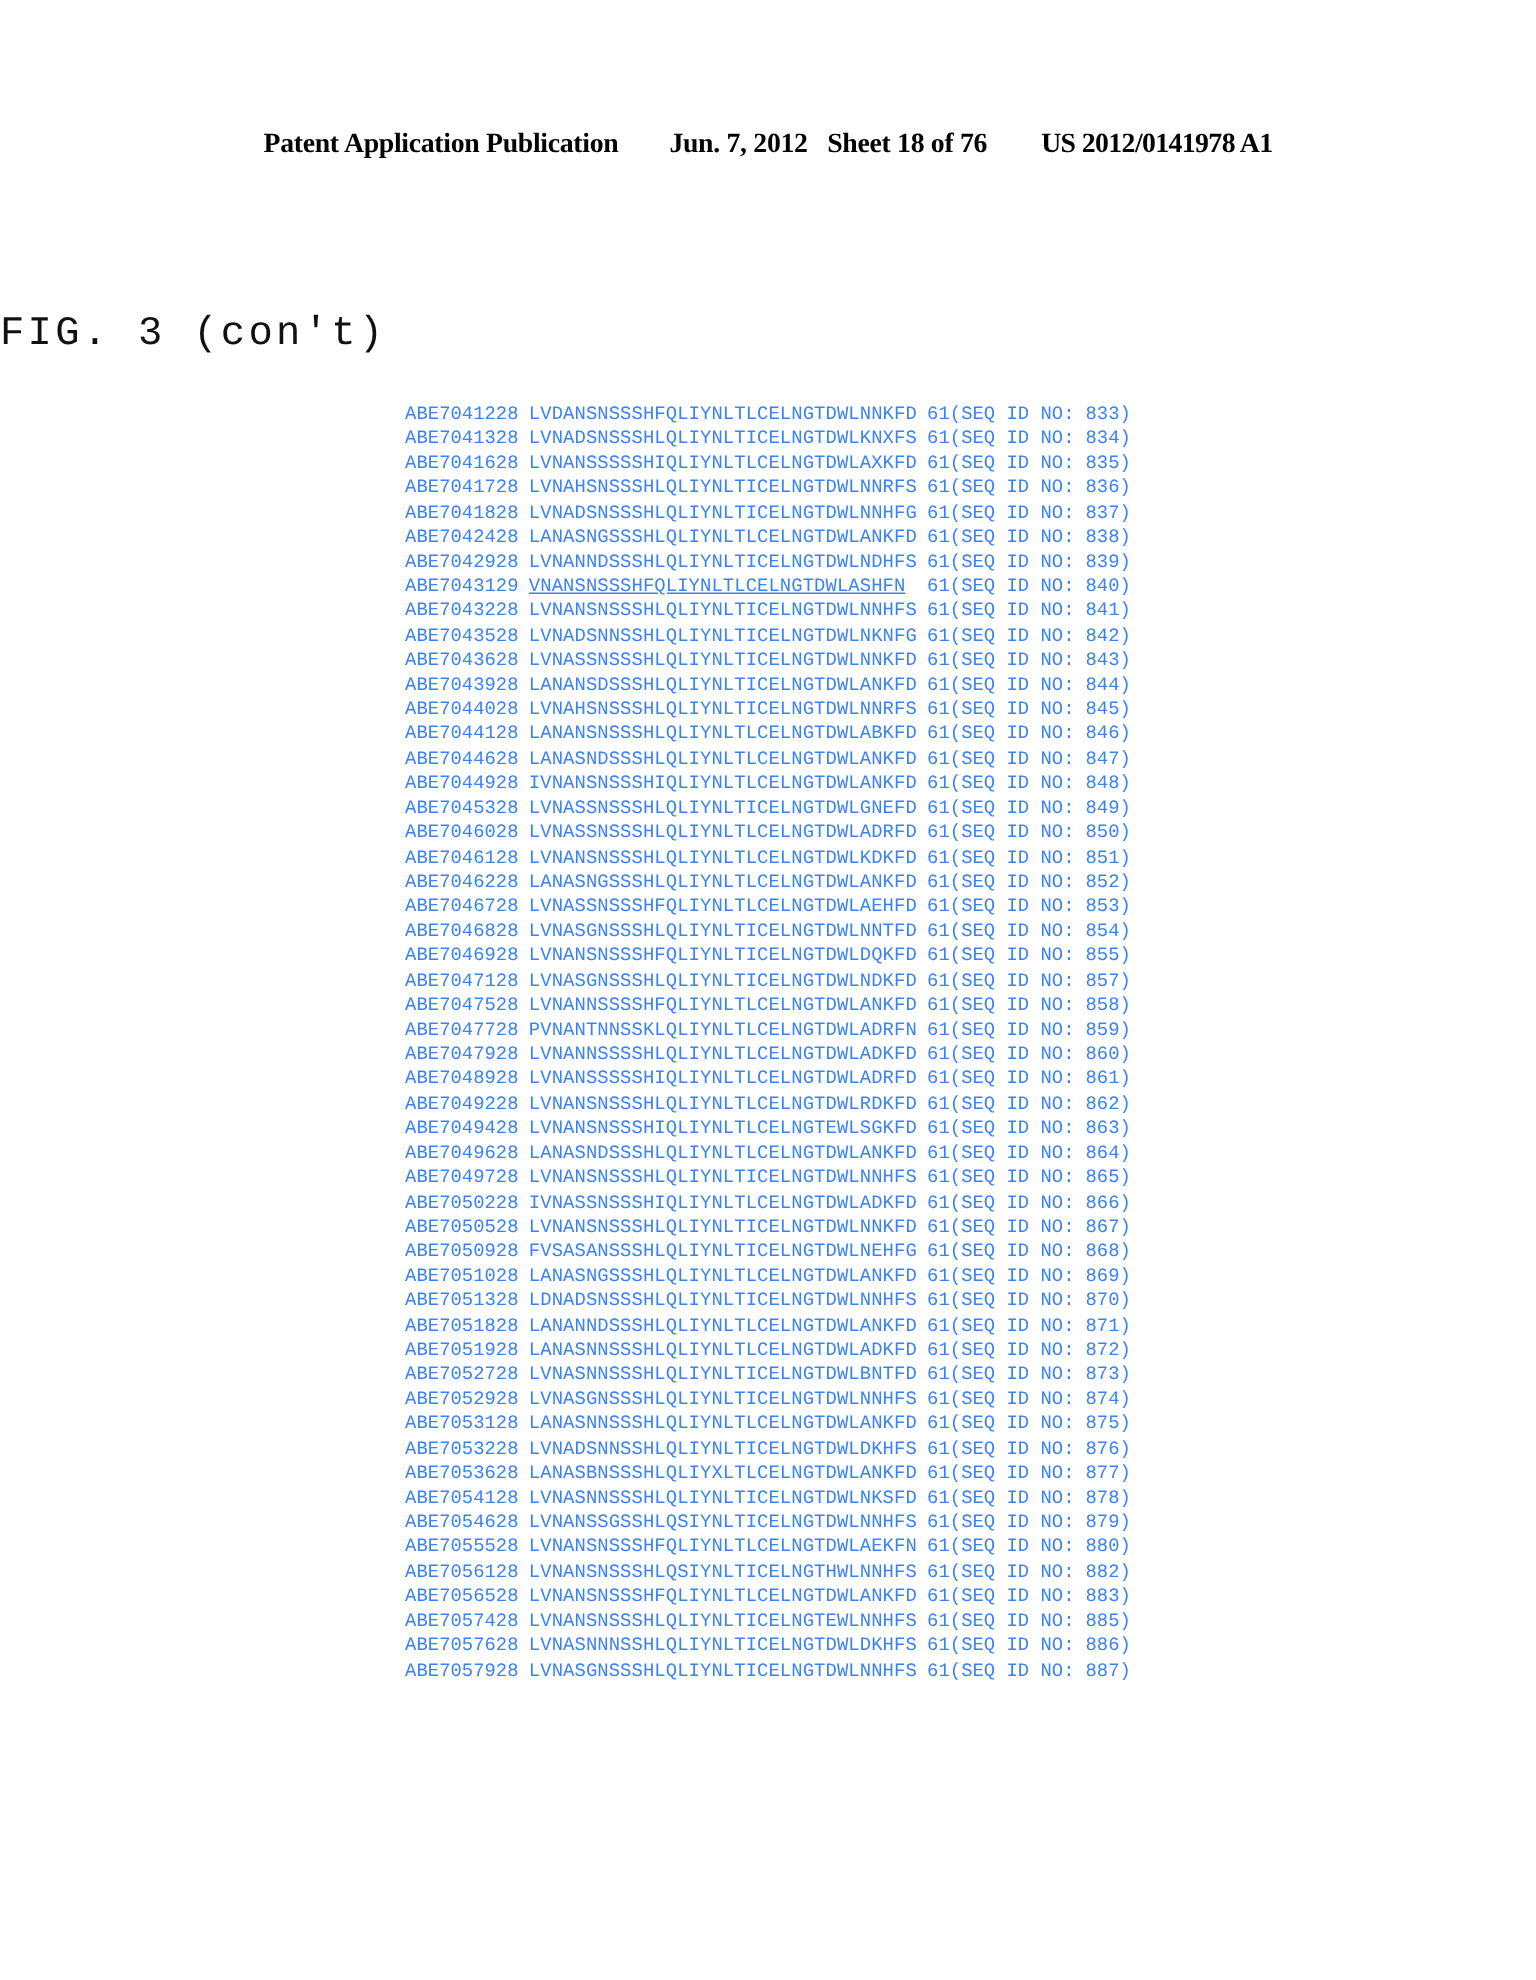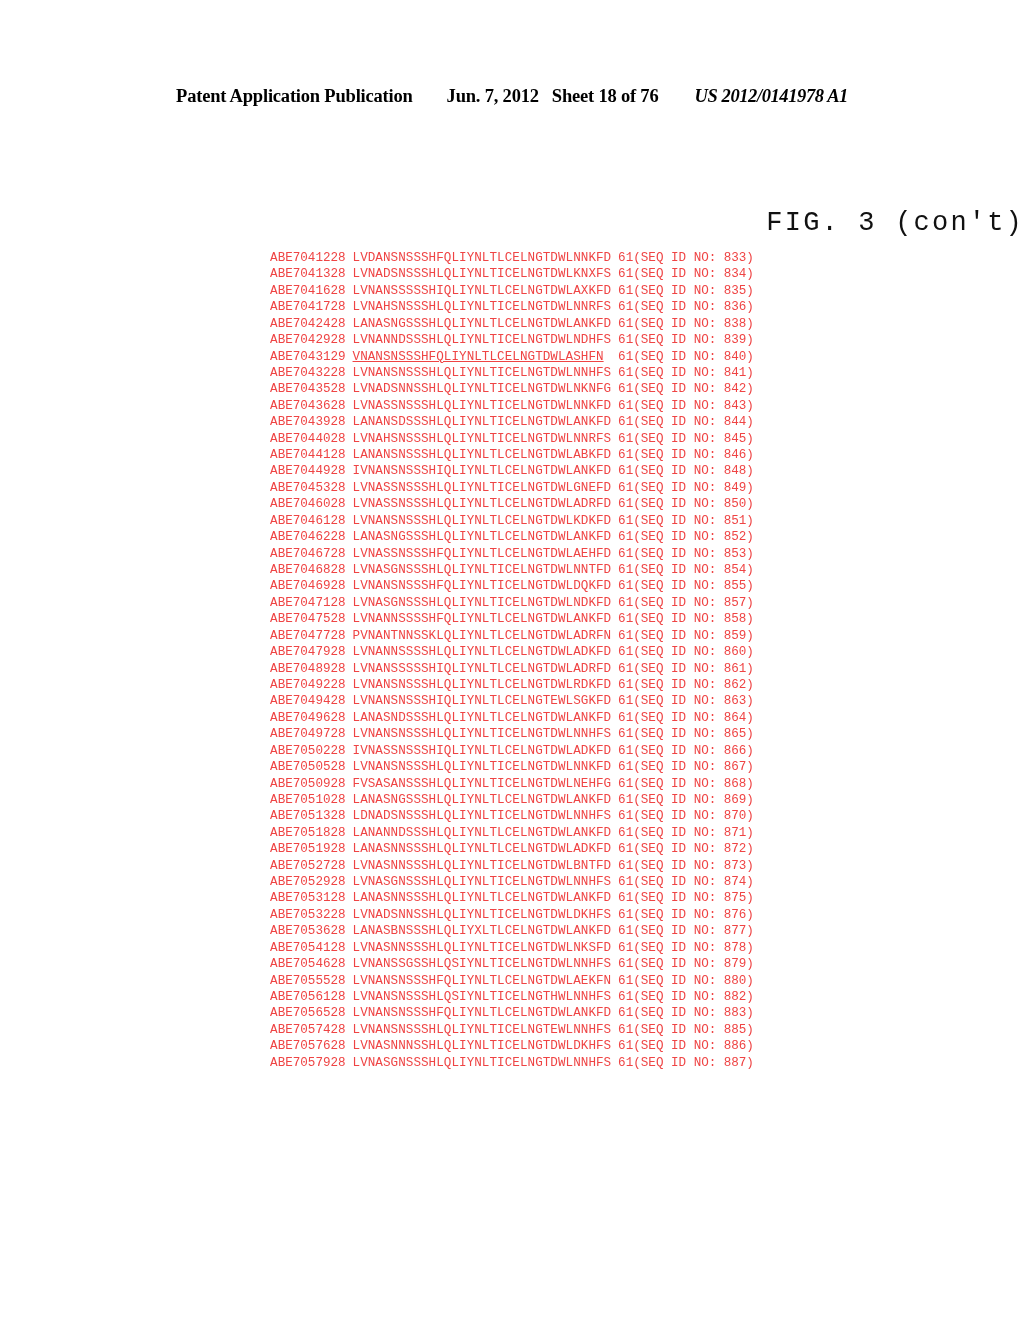--- a/index.html
+++ b/index.html
@@ -37,50 +37,49 @@
     margin-right: 34px;
   }
   .page-header .hdr-date {
     margin-right: 13px;
   }
   .page-header .hdr-sheet {
     margin-right: 36px;
   }
   .page-header .hdr-docnum {
     letter-spacing: -0.4px;
-    font-style: italic;
   }
 
   
   .fig-title {
     position: absolute;
     left: 0;
     top: 208px;
     width: 1024px;
-    text-align: right;
+    text-align: left;
     font-family: "Liberation Mono", monospace;
     font-size: 27px;
     letter-spacing: 2.2px;
     color: #111;
   }
 
   
   .seq-block {
     position: absolute;
     left: 0;
     top: 250px;
     width: 1024px;
   }
   .seq-table {
-    margin: 0 auto;
+    margin: 18px auto;
     border-collapse: collapse;
     font-family: "Liberation Mono", monospace;
     font-size: 12.6px;
     line-height: 16.42px;
-    color: #ef4444;
+    color: #3b82f6;
   }
   .seq-table tr {
     height: 16.42px;
   }
   .seq-table td {
     padding: 0;
     white-space: pre;
     vertical-align: baseline;
   }
   .col-id {
@@ -165,20 +164,29 @@
         <tr>
           <td class="col-id">ABE70417</td>
           <td class="col-start">28</td>
           <td class="col-seq">LVNAHSNSSSHLQLIYNLTICELNGTDWLNNRFS</td>
           <td class="col-end">61</td>
           <td class="col-seqid-open">(SEQ ID NO:</td>
           <td class="col-seqid-num">836</td>
           <td class="col-seqid-close">)</td>
         </tr>
         <tr>
+          <td class="col-id">ABE70418</td>
+          <td class="col-start">28</td>
+          <td class="col-seq">LVNADSNSSSHLQLIYNLTICELNGTDWLNNHFG</td>
+          <td class="col-end">61</td>
+          <td class="col-seqid-open">(SEQ ID NO:</td>
+          <td class="col-seqid-num">837</td>
+          <td class="col-seqid-close">)</td>
+        </tr>
+        <tr>
           <td class="col-id">ABE70424</td>
           <td class="col-start">28</td>
           <td class="col-seq">LANASNGSSSHLQLIYNLTLCELNGTDWLANKFD</td>
           <td class="col-end">61</td>
           <td class="col-seqid-open">(SEQ ID NO:</td>
           <td class="col-seqid-num">838</td>
           <td class="col-seqid-close">)</td>
         </tr>
         <tr>
           <td class="col-id">ABE70429</td>
@@ -243,20 +251,29 @@
           <td class="col-seqid-num">845</td>
           <td class="col-seqid-close">)</td>
         </tr>
         <tr>
           <td class="col-id">ABE70441</td>
           <td class="col-start">28</td>
           <td class="col-seq">LANANSNSSSHLQLIYNLTLCELNGTDWLABKFD</td>
           <td class="col-end">61</td>
           <td class="col-seqid-open">(SEQ ID NO:</td>
           <td class="col-seqid-num">846</td>
+          <td class="col-seqid-close">)</td>
+        </tr>
+        <tr>
+          <td class="col-id">ABE70446</td>
+          <td class="col-start">28</td>
+          <td class="col-seq">LANASNDSSSHLQLIYNLTLCELNGTDWLANKFD</td>
+          <td class="col-end">61</td>
+          <td class="col-seqid-open">(SEQ ID NO:</td>
+          <td class="col-seqid-num">847</td>
           <td class="col-seqid-close">)</td>
         </tr>
         <tr>
           <td class="col-id">ABE70449</td>
           <td class="col-start">28</td>
           <td class="col-seq">IVNANSNSSSHIQLIYNLTLCELNGTDWLANKFD</td>
           <td class="col-end">61</td>
           <td class="col-seqid-open">(SEQ ID NO:</td>
           <td class="col-seqid-num">848</td>
           <td class="col-seqid-close">)</td>

